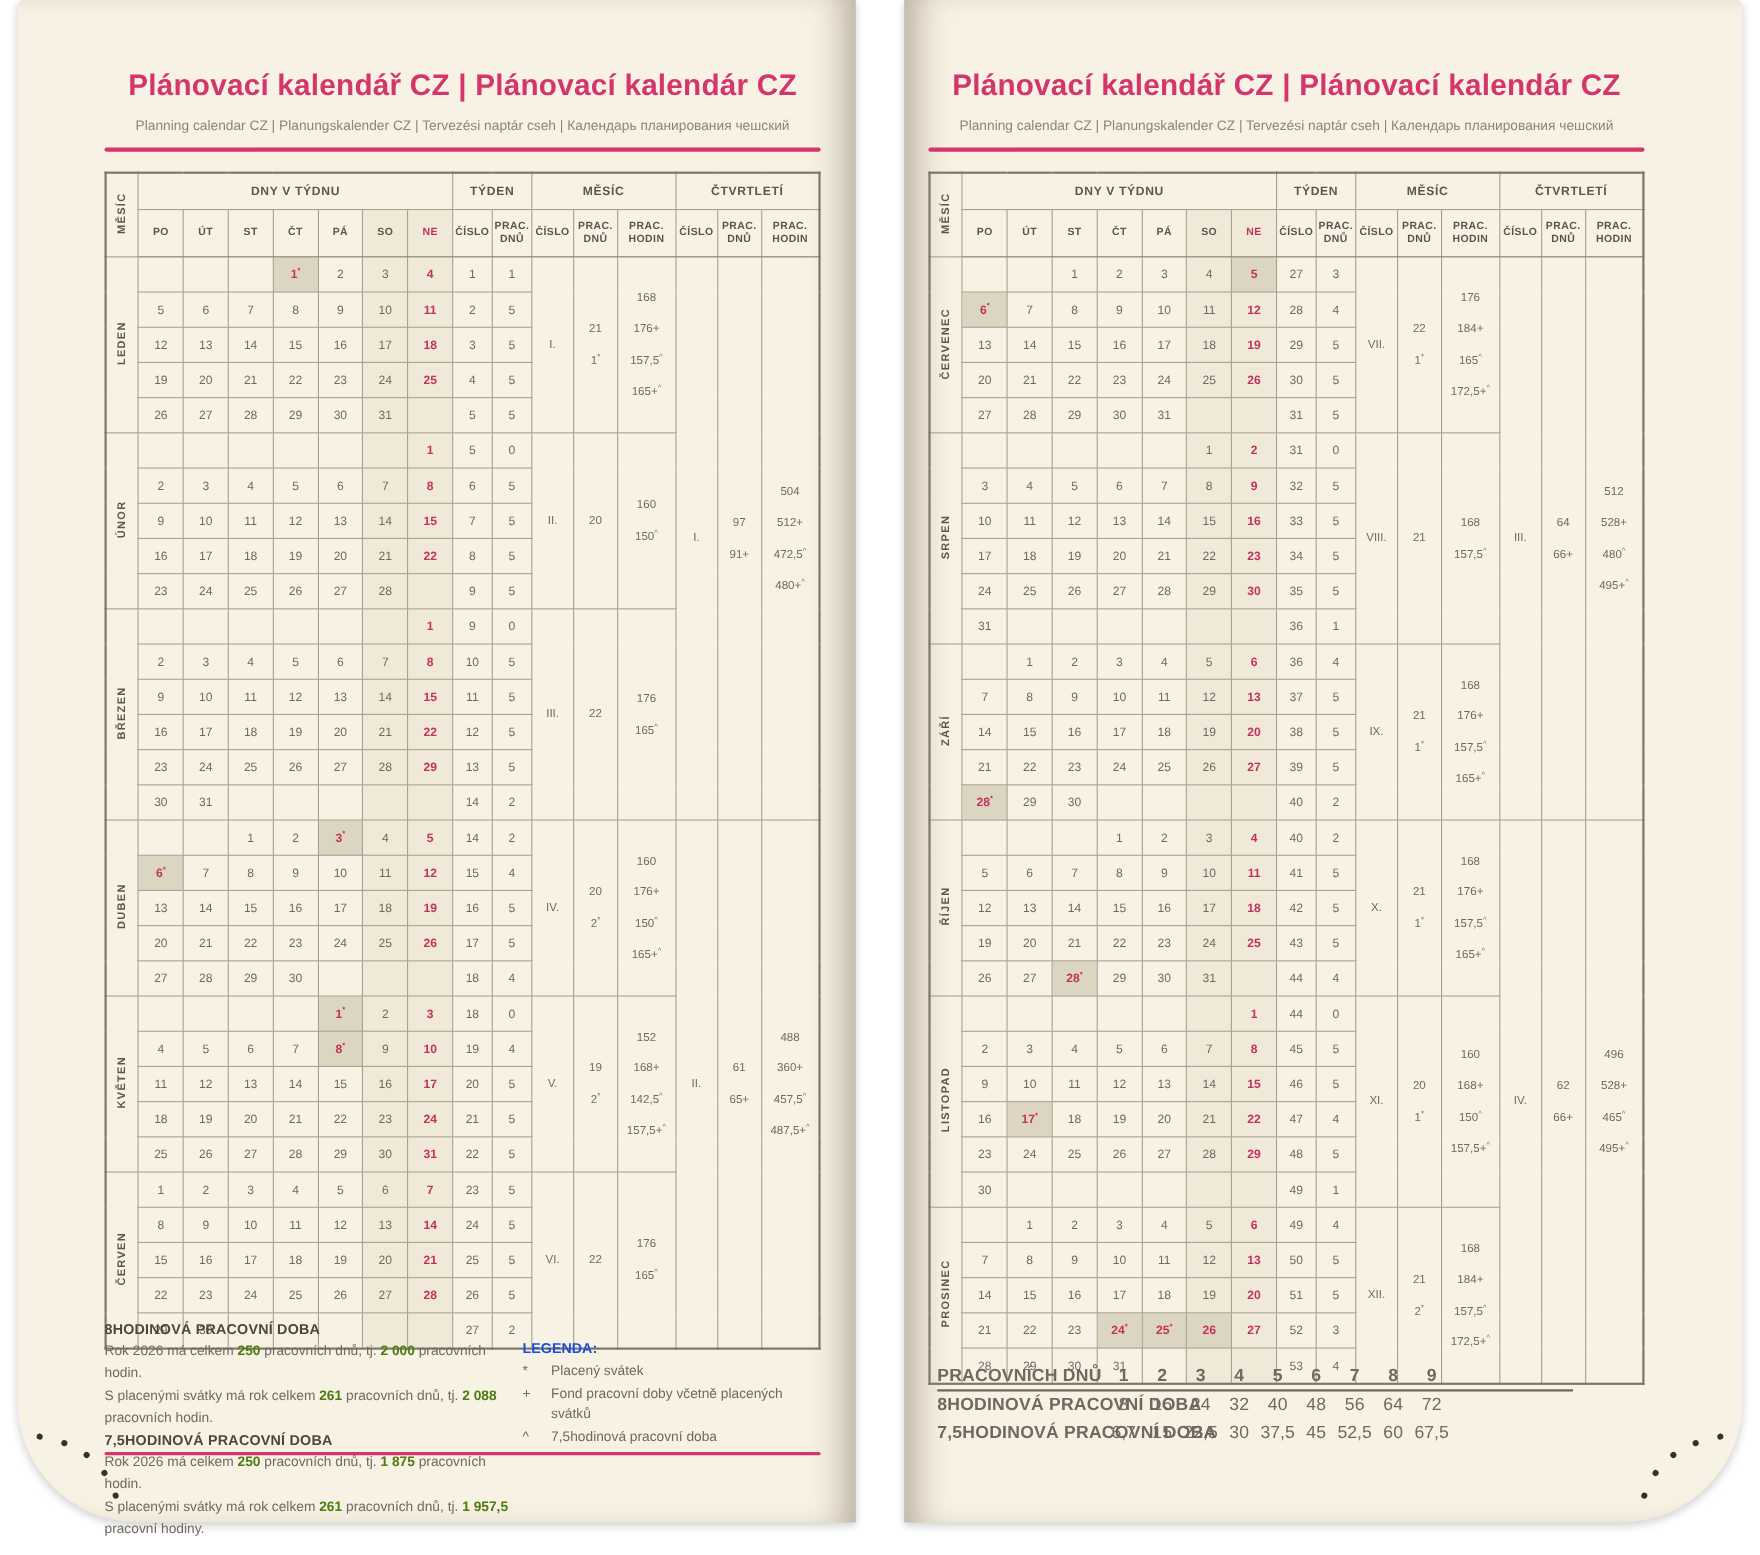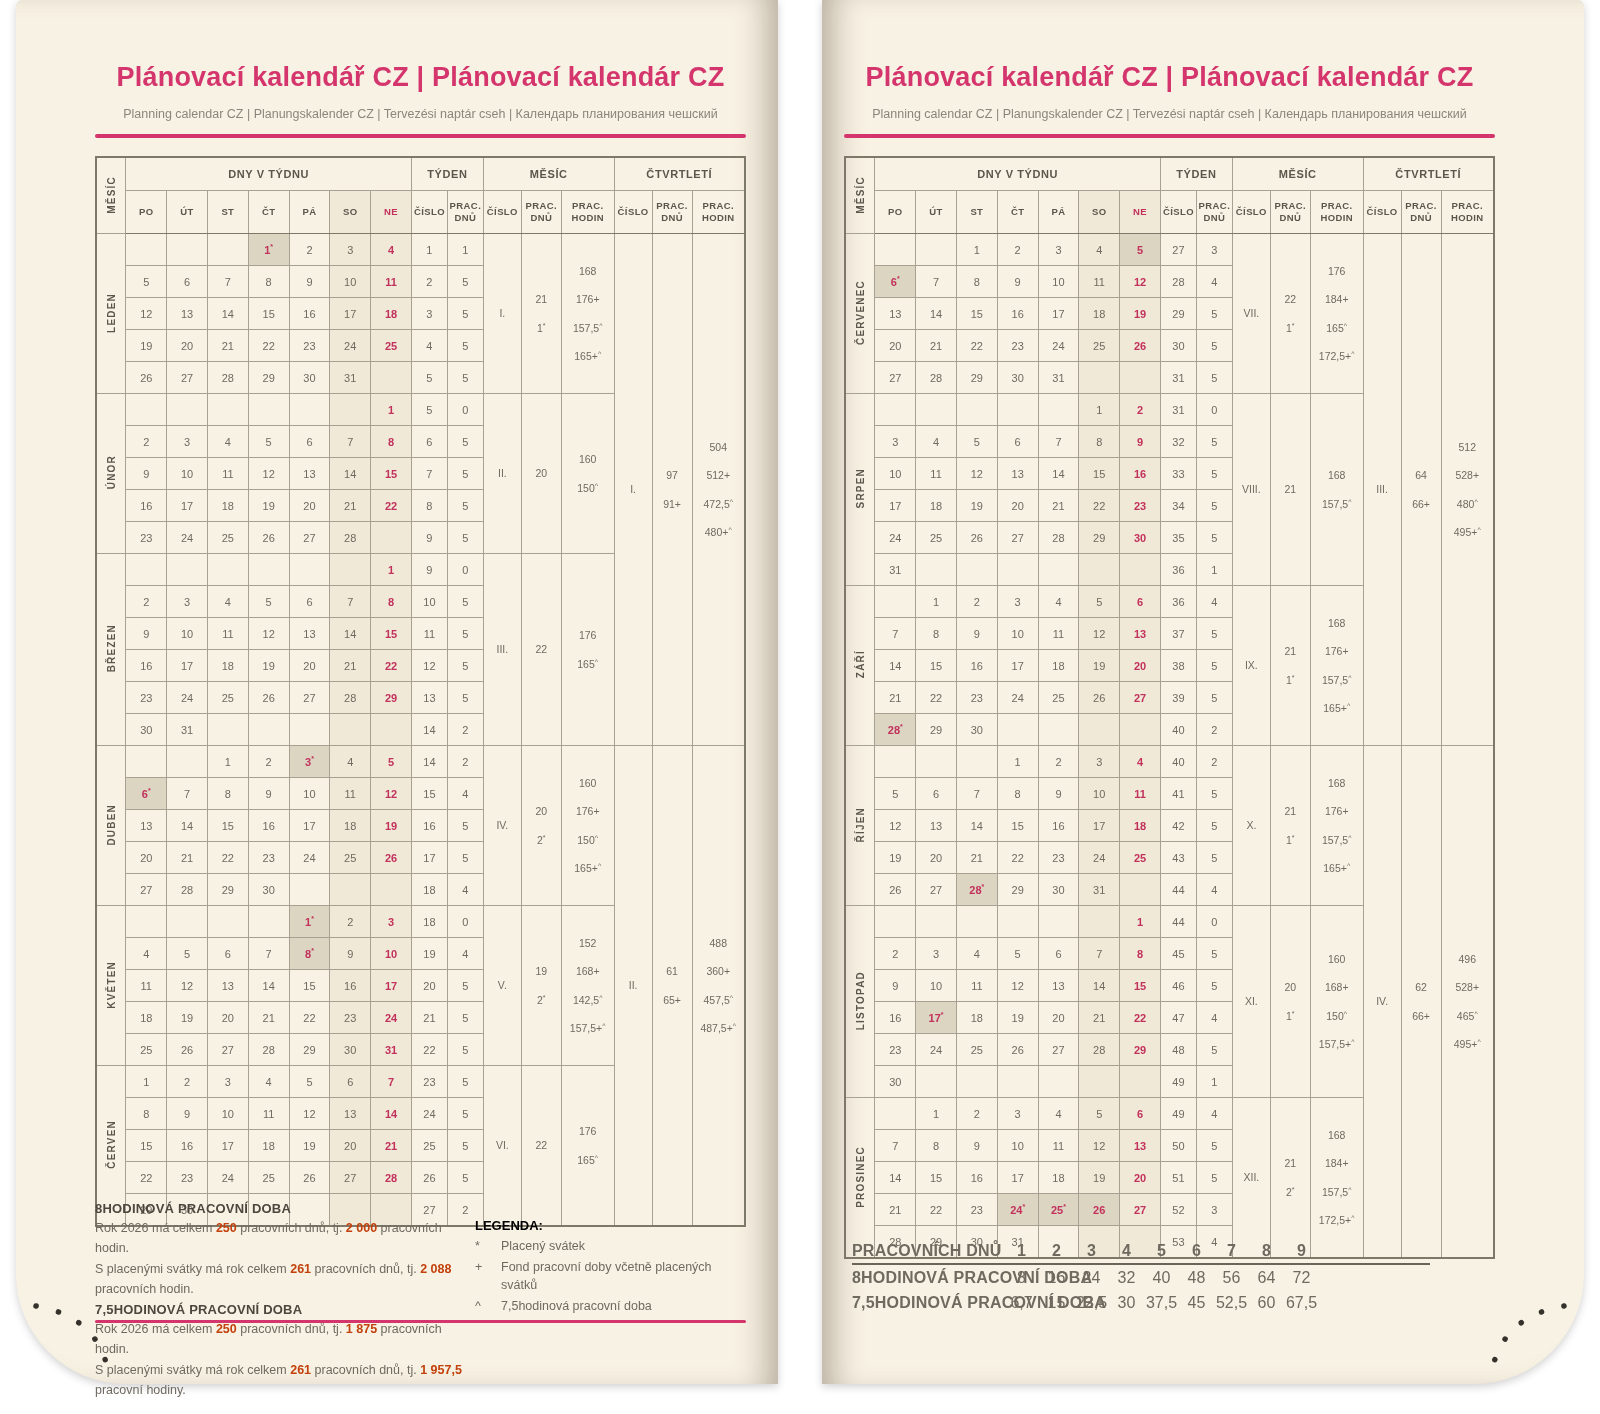--- a/index.html
+++ b/index.html
@@ -41,23 +41,23 @@
   .cal td.hol{background:var(--hol);color:var(--red);font-weight:700;}
   .cal td.mn{font-size:10.5px;color:var(--num);}
   .cal td.mn .sline{padding:7px 0;line-height:1.35;}
   .cal tr.mstart td{border-top:1.4px solid var(--line-dark);}
   sup{font-size:7px;vertical-align:super;line-height:0;}
   
   .footer-left{position:absolute;top:1198px;left:0;width:100%;display:flex;}
   .fl-text{width:378px;}
   .fl-title{font-size:13px;font-weight:700;color:#4b473e;margin:3px 0 2px 0;letter-spacing:.2px;}
   .fl-line{font-size:12.5px;color:var(--num);line-height:1.62;}
-  .fl-line b{color:#c2410c;}
+  .fl-line b{color:#4d7c0f;}
   .legend{width:270px;padding-left:2px;}
-  .lg-title{font-size:13px;font-weight:700;color:#000000;margin:20px 0 4px 0;}
+  .lg-title{font-size:13px;font-weight:700;color:#1d4ed8;margin:20px 0 4px 0;}
   .lg-item{display:flex;font-size:12.5px;color:var(--num);line-height:1.45;margin-bottom:3px;}
   .lg-sym{width:26px;flex:none;}
   .lg-txt{flex:1;}
   
   .footer-right{position:absolute;top:1238px;left:8px;width:578px;}
   .fr-row{display:grid;grid-template-columns:152px repeat(9,35px) 1fr;align-items:center;height:25px;font-size:16px;color:var(--num);}
   .fr-row.head{font-weight:700;border-bottom:2px solid #6b6459;}
   .fr-row .fr-label{text-align:left;font-weight:700;letter-spacing:.2px;white-space:nowrap;}
   .fr-row .fr-val{text-align:center;}
   .stitch{position:absolute;bottom:0;}

